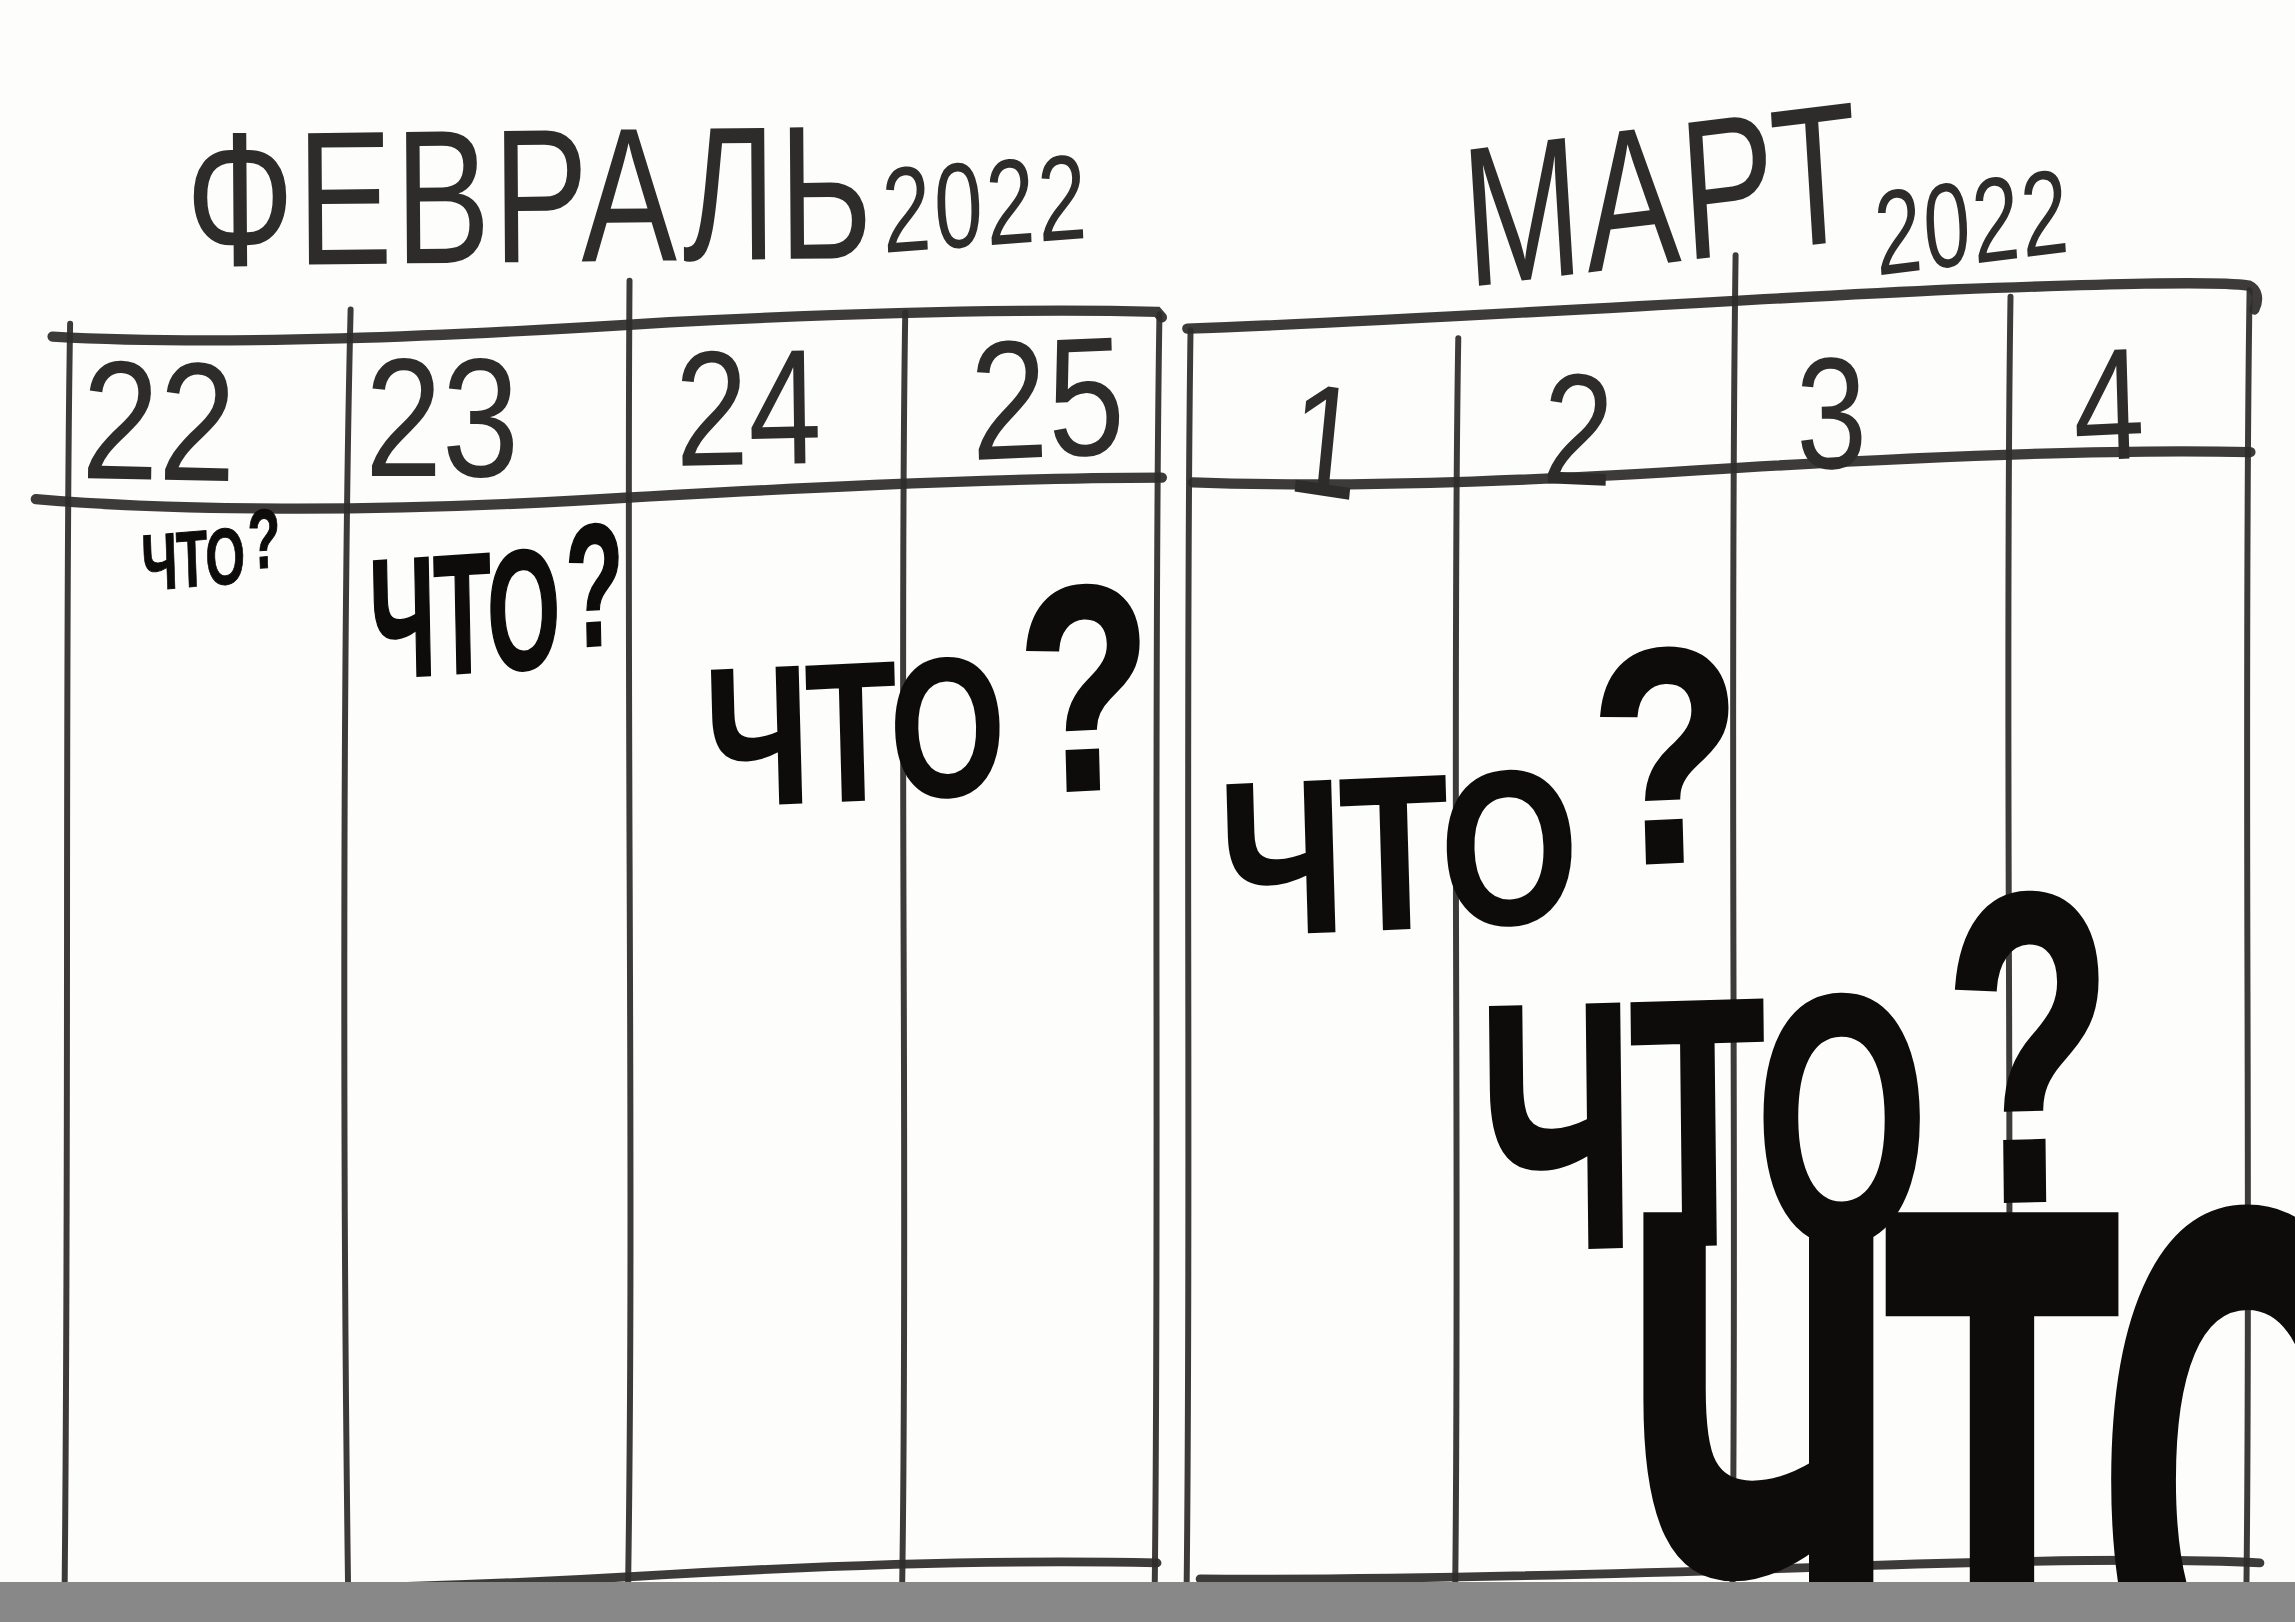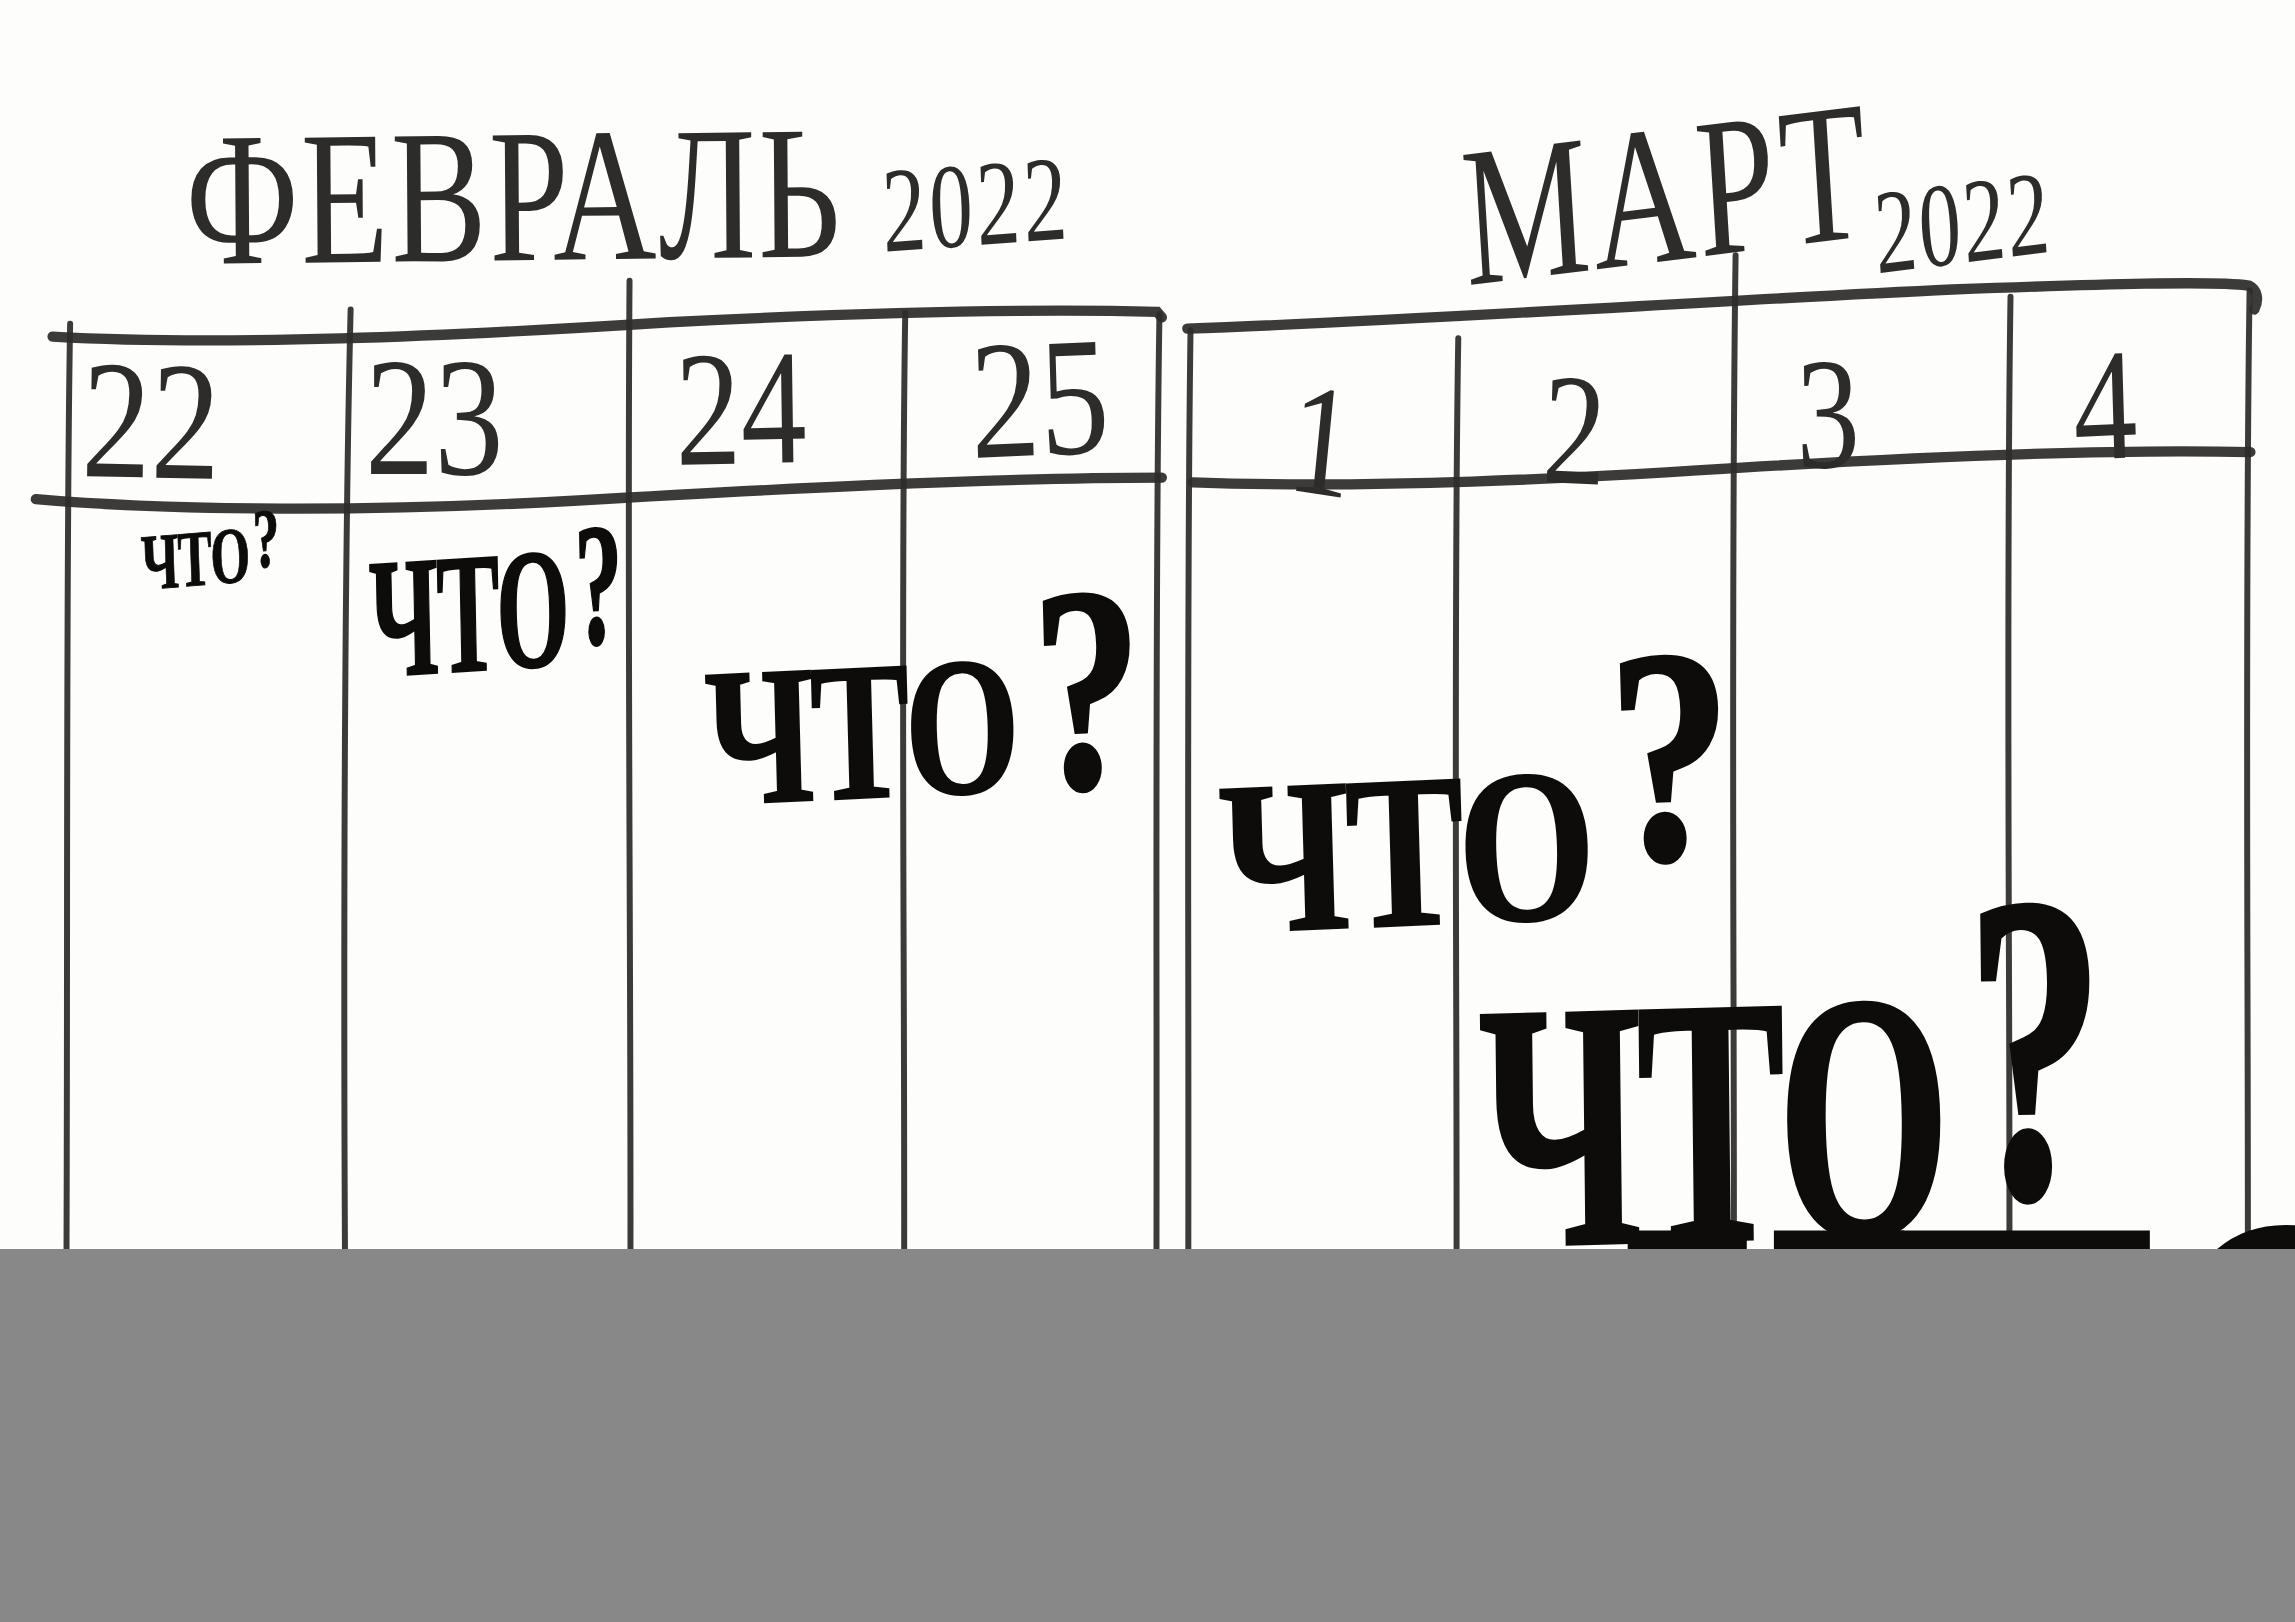--- a/index.html
+++ b/index.html
@@ -3,24 +3,24 @@
 <meta charset="utf-8">
 <style>
   :root{
     --background:#fdfdfc;
     --pencil:#2e2c2a;
     --marker:#0d0c0b;
   }
   html,body{margin:0;padding:0;background:#888;}
   .canvas{
     position:relative;
-    width:2295px;height:1249px;
+    width:2295px;height:1582px;
     background:var(--background);
     overflow:hidden;
-    font-family:Liberation Serif, serif;
+    font-family:Liberation Sans, sans-serif;
   }
   .grid{position:absolute;left:0;top:0;width:2295px;height:1623px;}
   .grid path{fill:none;stroke:var(--pencil);stroke-linecap:round;opacity:.93;}
   .grid .hline{stroke-width:13px;}
   .grid .hline-bottom{stroke-width:11px;}
   .grid .vline{stroke-width:7.5px;}
 
   .t{
     position:absolute;line-height:1;white-space:nowrap;
     transform-origin:left top;

